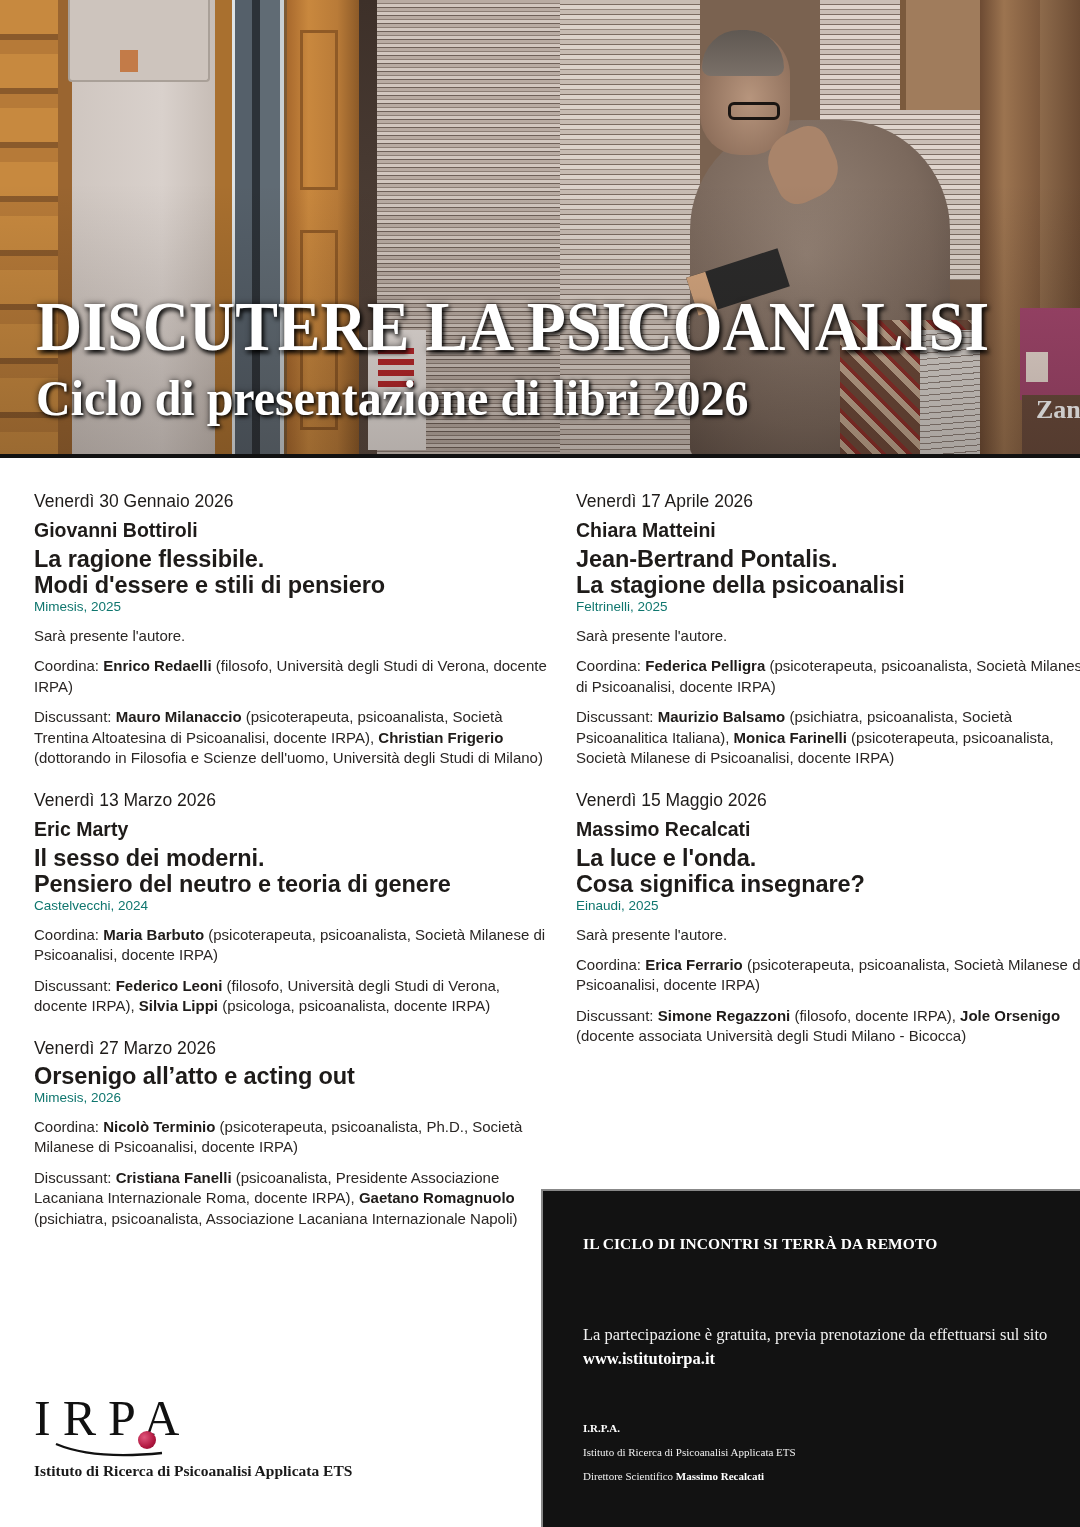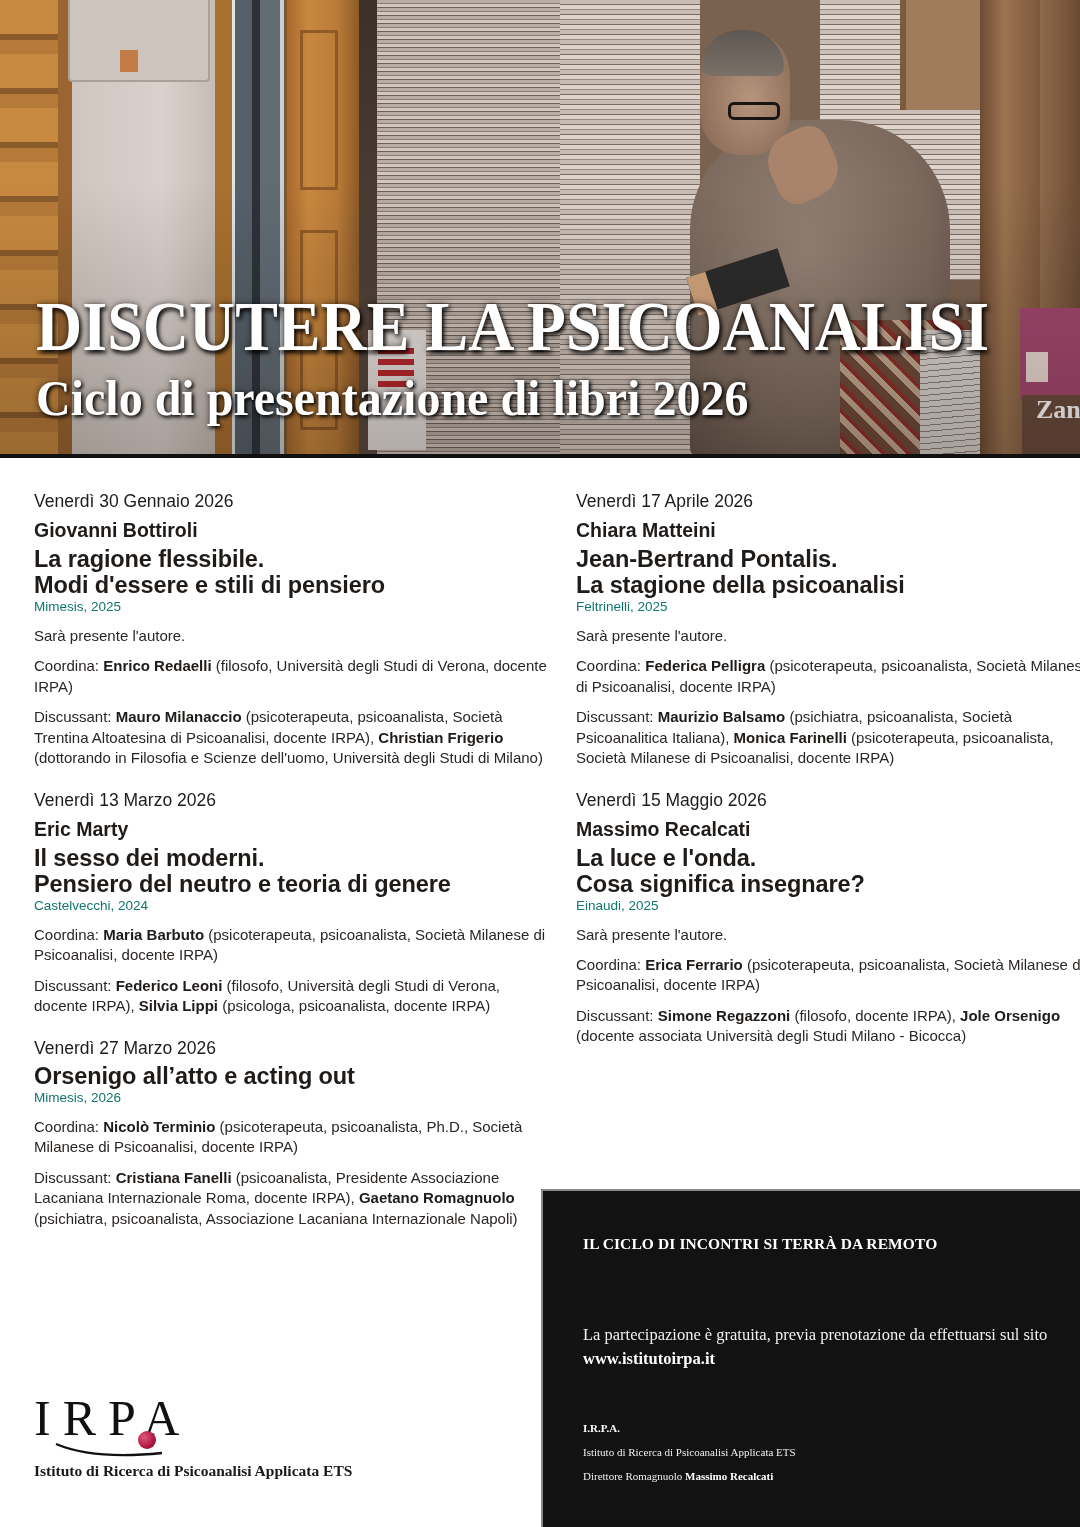--- a/index.html
+++ b/index.html
@@ -213,21 +213,21 @@
 </div>
 
 <div class="infobox">
   <div class="info-headline">
     <div>IL CICLO DI INCONTRI SI TERRÀ DA REMOTO</div>
   </div>
   <div class="info-participation"><span>La partecipazione è gratuita, previa prenotazione da effettuarsi sul sito </span><b>www.istitutoirpa.it</b></div>
   <div class="info-org">
     <div class="abbr">I.R.P.A.</div>
     <div>Istituto di Ricerca di Psicoanalisi Applicata ETS</div>
-    <div><span>Direttore Romagnuolo </span><b>Massimo Recalcati</b></div>
+    <div><span>Direttore Scientifico </span><b>Massimo Recalcati</b></div>
   </div>
 </div>
 
 <div class="logo">
   <div class="logo-mark">IRPA</div>
   <svg class="logo-swoosh" viewBox="0 0 120 16">
     <path d="M2 2 Q40 18 108 11" stroke="#111" stroke-width="2.4" fill="none"></path>
   </svg>
   <div class="logo-dot"></div>
   <div class="logo-caption">Istituto di Ricerca di Psicoanalisi Applicata ETS</div>

